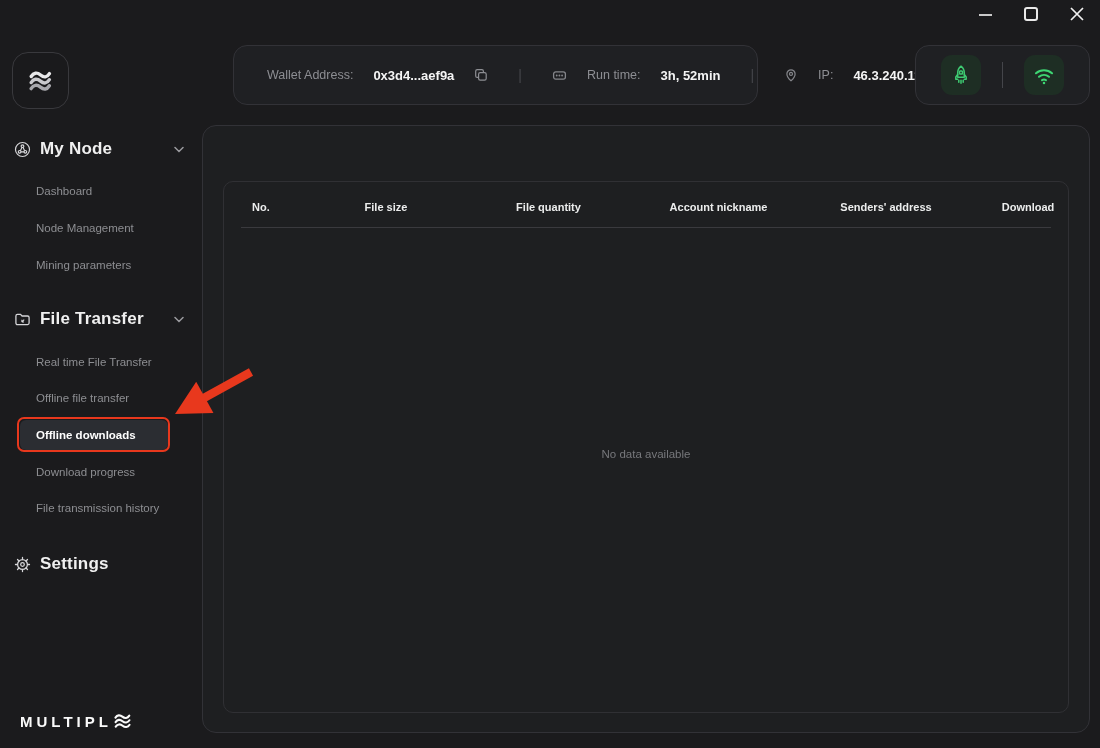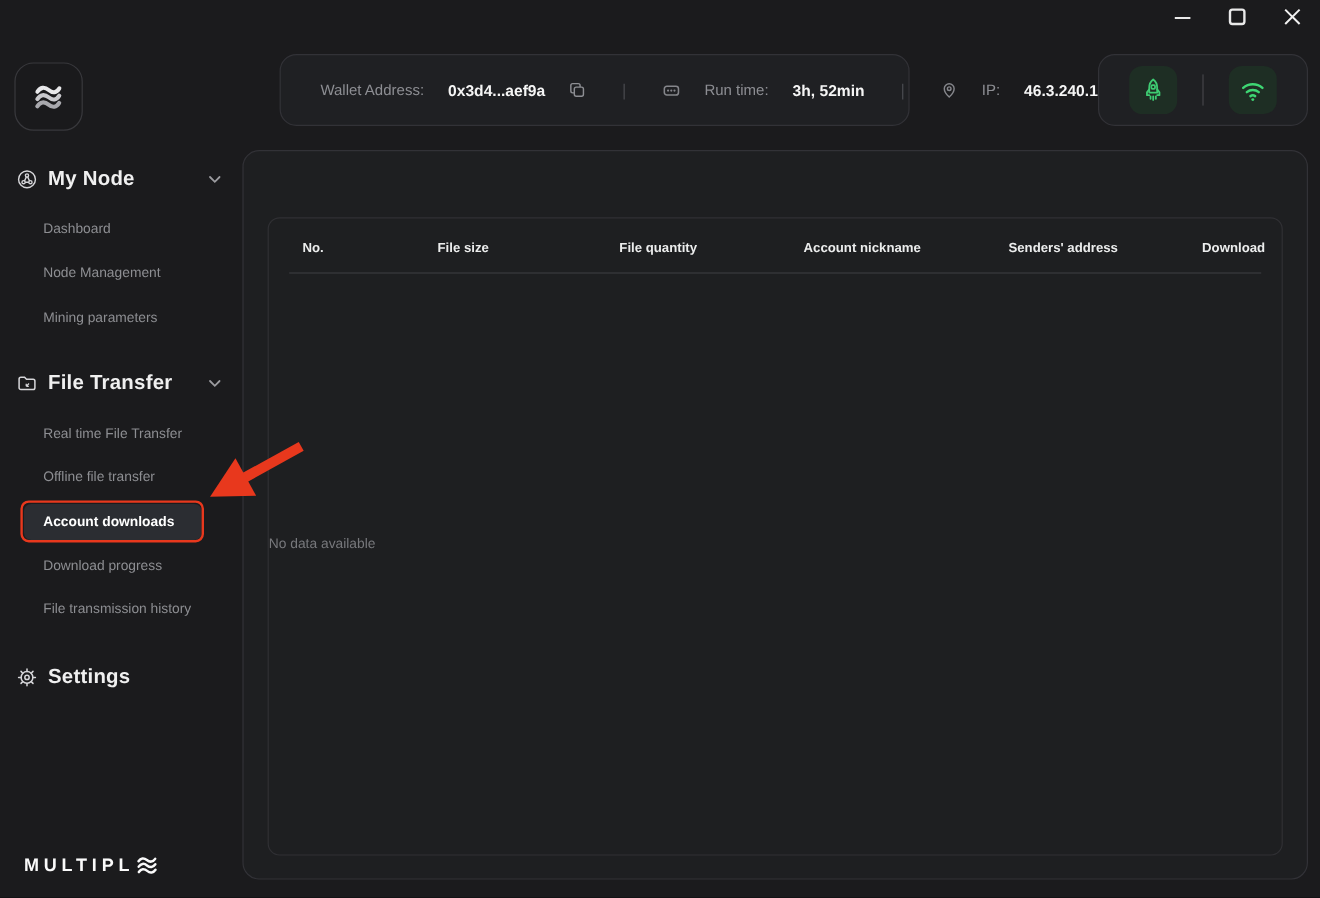--- a/index.html
+++ b/index.html
@@ -56,21 +56,21 @@
   .table-box {
     position:absolute; left:20px; top:55px; width:846px; height:532px;
     border:1px solid #303034; border-radius:10px;
   }
   .thead {
     display:grid; grid-template-columns:70px 150px 175px 165px 170px 114px;
     align-items:center; height:42px; margin:4px 17px; border-bottom:1px solid #3a3a3e;
   }
   .th { font-size:11px; font-weight:bold; color:#eceded; text-align:center; }
   .th:first-child { text-align:left; padding-left:11px; }
-  .empty-text { position:absolute; left:0; right:0; top:266px; font-size:11.5px; color:#77787c; }
+  .empty-text { position:absolute; left:0; right:0; top:266px; text-align:center; font-size:11.5px; color:#77787c; }
   
   .anno-rect {
     position:absolute; left:17px; top:417px; width:153px; height:35px;
     border:2px solid #e8381d; border-radius:7px; pointer-events:none;
   }
   .anno-arrow { position:absolute; left:152px; top:360px; pointer-events:none; }
   svg { display:block; }
 </style>
 </head>
 <body>
@@ -184,21 +184,21 @@
     </span>
     <span class="hdr-label">File Transfer</span>
     <span class="chev">
       <svg width="10" height="7" viewBox="0 0 10 7">
           <path d="M1 1.5 5 5.5 9 1.5" fill="none" stroke="#9b9b9f" stroke-width="1.5" stroke-linecap="round"></path>
         </svg>
     </span>
   </div>
   <div class="side-item" style="top:356px;">Real time File Transfer</div>
   <div class="side-item" style="top:392px;">Offline file transfer</div>
-  <div class="side-item-selected">Account downloads</div>
+  <div class="side-item-selected">Offline downloads</div>
   <div class="side-item" style="top:466px;">Download progress</div>
   <div class="side-item" style="top:502px;">File transmission history</div>
 
   <div class="side-header" style="top:554px;">
     <span class="hdr-icon">
       <svg width="17" height="17" viewBox="0 0 16 16" fill="none" stroke="#d6d6d9" stroke-width="1.2" stroke-linecap="round">
         <circle cx="8" cy="8" r="4.6"></circle>
           <circle cx="8" cy="8" r="1.7"></circle>
         <path d="M8 1.4v1.9M8 12.7v1.9M1.4 8h1.9M12.7 8h1.9M3.3 3.3l1.4 1.4M11.3 11.3l1.4 1.4M12.7 3.3l-1.4 1.4M4.7 11.3l-1.4 1.4"></path>
       </svg>

